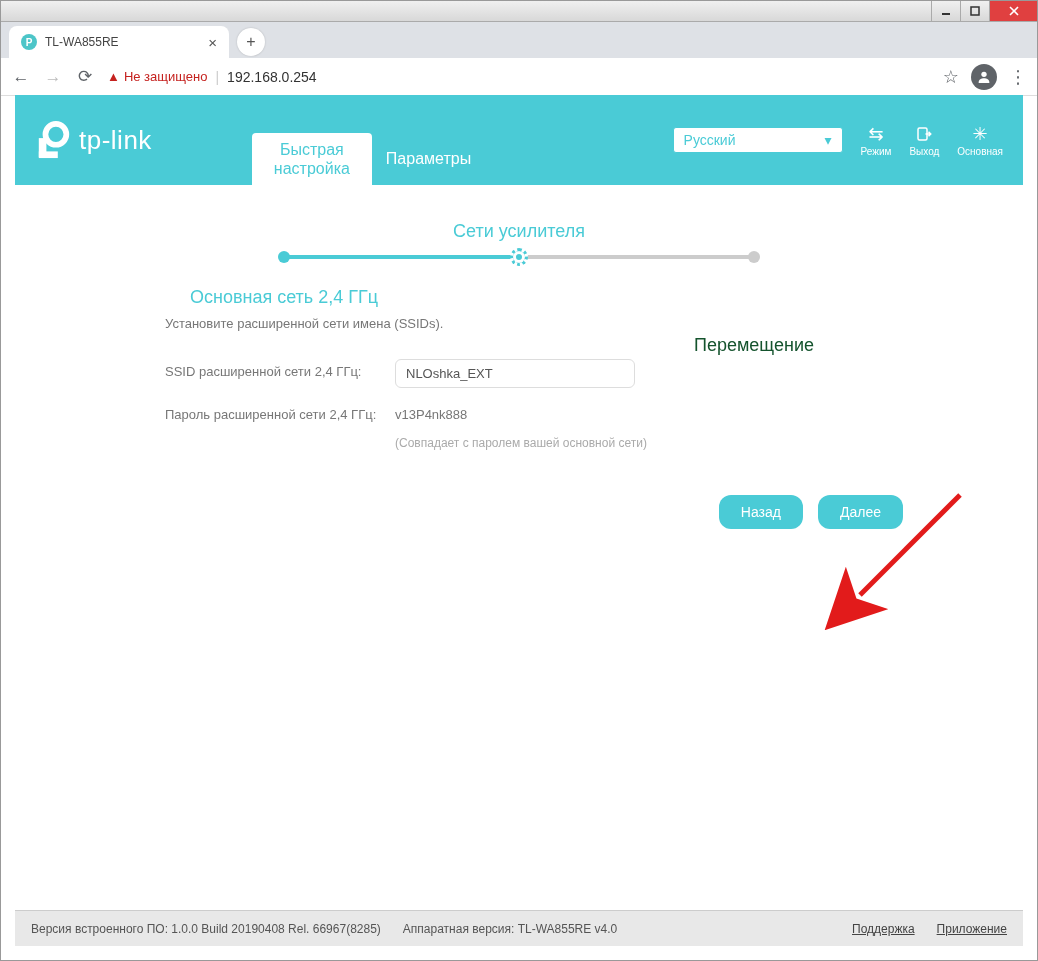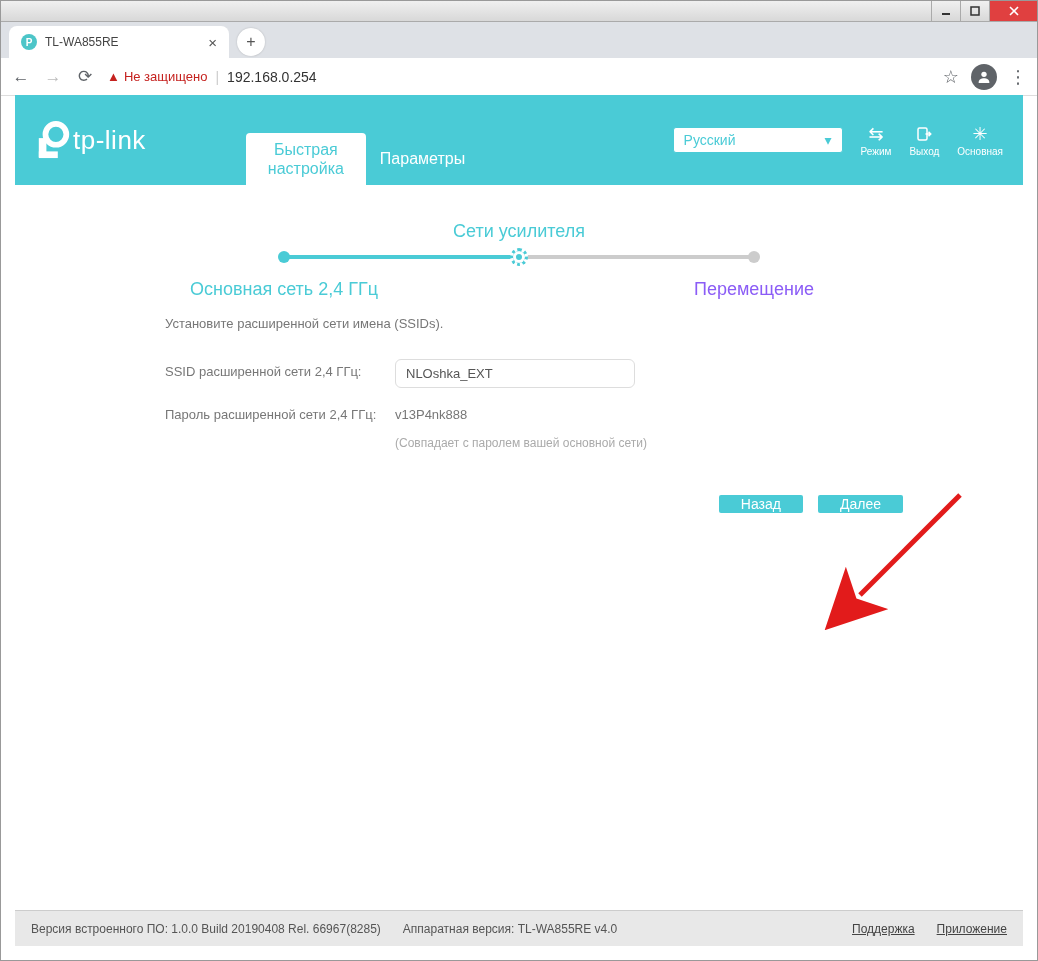--- a/index.html
+++ b/index.html
@@ -26,21 +26,21 @@
 .addr-sep { color:#ccc; }
 .star-icon { color:#5f6368; font-size:18px; }
 .avatar-icon { width:26px;height:26px;border-radius:50%;background:#5f6368;display:flex;align-items:center;justify-content:center;color:#fff;font-size:14px; }
 .kebab { font-size:18px; color:#5f6368; }
 
 
 .page { position: absolute; top: 95px; left: 15px; right: 15px; bottom: 15px; background: #fff; }
 
 
 .tpl-header { background: #4acbd6; height: 90px; display:flex; align-items:center; padding:0 20px; position:relative; }
-.logo-wrap { display:flex; align-items:center; color:#fff; }
+.logo-wrap { display:flex; align-items:center; gap:6px; color:#fff; }
 .logo-mark { width:38px; height:38px; position:relative; }
 .logo-mark svg { width:100%; height:100%; }
 .logo-text { font-size:26px; font-weight:400; letter-spacing:0.5px; }
 
 .tabs-nav { display:flex; margin-left:100px; height:100%; align-items:flex-end; }
 .tab-btn { padding: 8px 14px; color:#fff; font-size:16px; height:52px; display:flex; align-items:center; justify-content:center; text-align:center; line-height:1.2; }
 .tab-btn.active { background:#fff; color:#4acbd6; border-radius:4px 4px 0 0; width:120px; }
 
 .hdr-right { margin-left:auto; display:flex; align-items:center; gap:18px; }
 .lang-select { background:#fff; border:1px solid #4acbd6; color:#4acbd6; padding:4px 10px; border-radius:3px; width:170px; display:flex; justify-content:space-between; align-items:center; font-size:14px; }
@@ -52,34 +52,34 @@
 .steps-wrap { position:relative; width:480px; margin: 0 auto 50px; }
 .step-line { position:absolute; top:30px; left:0; right:0; height:4px; background:#ccc; }
 .step-line-fill { position:absolute; top:30px; left:0; width:50%; height:4px; background:#4acbd6; }
 .step-nodes { position:relative; display:flex; justify-content:space-between; }
 .node { display:flex; flex-direction:column; align-items:center; gap:6px; width:10px; }
 .node .dot { width:12px; height:12px; border-radius:50%; background:#4acbd6; margin-top:26px; }
 .node .dot.grey { background:#ccc; }
 .node .dot.current { width:18px; height:18px; margin-top:23px; background:#fff; border:3px dotted #4acbd6; box-shadow: inset 0 0 0 3px #fff, inset 0 0 0 10px #4acbd6; }
 .node .lbl { font-size:18px; white-space:nowrap; position:absolute; }
 .node .lbl.top { top:-4px; color:#4acbd6; }
-.node .lbl.bottom { top:54px; }
+.node .lbl.bottom { top:62px; }
 .node.n1 .lbl { color:#4acbd6; }
-.node.n3 .lbl { color:#8b5cf6; }
+.node.n3 .lbl { color:#14532d;margin-top:48px; }
 
 .form-area { margin-left:10px; }
 .instr { margin-bottom: 28px; color:#777; }
 .form-row { display:flex; align-items:flex-start; margin-bottom:14px; }
 .form-label { width:230px; color:#777; padding-top:5px; }
 .form-input { border:1px solid #ddd; padding:6px 10px; width:240px; font-size:13px; color:#555; border-radius:6px; }
 .form-value { padding-top:5px; color:#777; }
 .hint { color:#aaa; margin-left:230px; font-size:12px; }
 
 .btn-row { display:flex; gap:15px; justify-content:flex-end; margin-top:45px; padding-right:10px; margin-right: -30px; }
-.btn { background:#4acbd6; color:#fff; border:none; padding:1px 22px; font-size:14px; border-radius:2px; cursor:pointer; }
+.btn { background:#4acbd6; color:#fff; border:none; padding:9px 22px; font-size:14px; border-radius:12px; cursor:pointer; }
 
 
 .arrow-anno { position:absolute; top:390px; left:835px; pointer-events:none; }
 .arrow-anno svg { overflow:visible; }
 
 
 .footer { position:absolute; bottom:0; left:0; right:0; height:36px; background:#e8e8e8; border-top:1px solid #ccc; display:flex; align-items:center; padding:0 16px; font-size:12px; color:#555; gap:22px; }
 .footer .spacer { flex:1; }
 .footer a { color:#444; text-decoration:underline; }
 </style>

